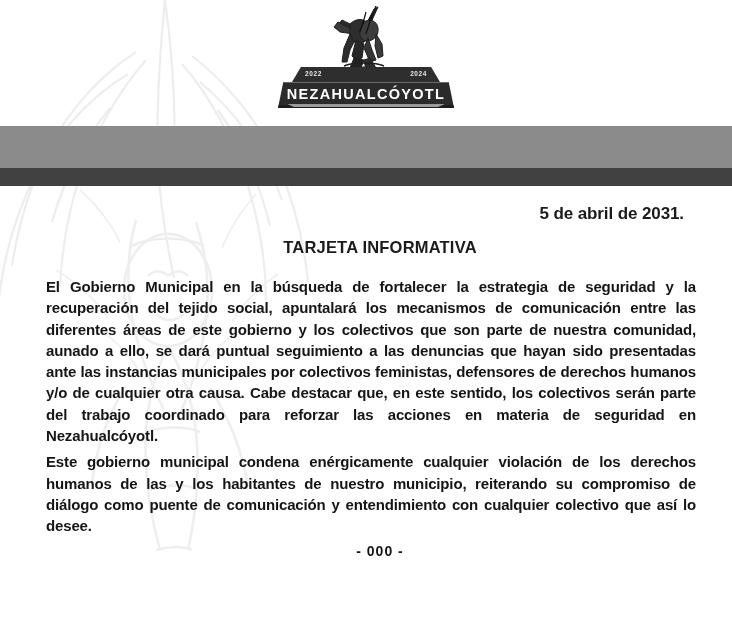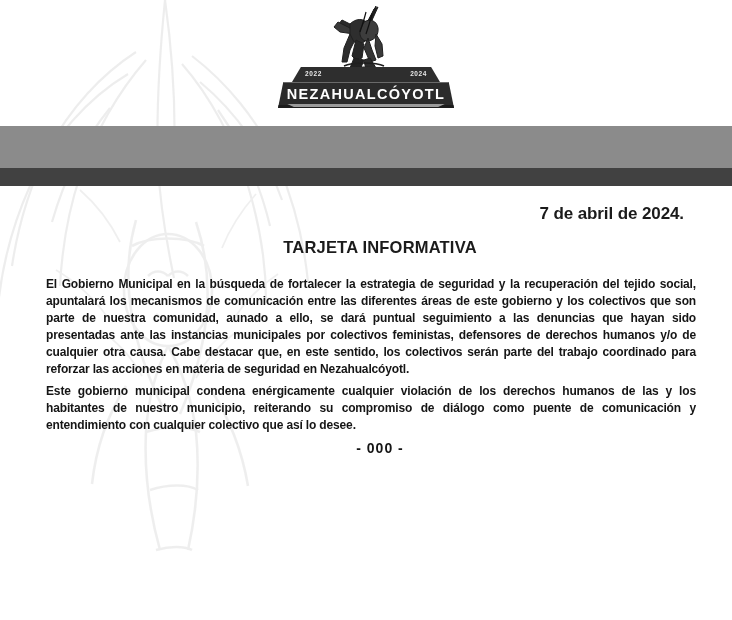--- a/index.html
+++ b/index.html
@@ -189,21 +189,21 @@
 
   .body-text {
     margin: 0;
     padding: 0 36px 0 46px;
   }
 
   .para {
     margin: 0;
     text-align: justify;
     text-justify: inter-word;
-    font-size: 12px;
+    font-size: 15px;
     font-weight: bold;
     line-height: 1.42;
     color: #151515;
     letter-spacing: -0.15px;
   }
   .para-first { margin-top: 19px; }
   .para-second { margin-top: 5px; }
 
   .closing {
     margin: 6px 0 0 0;
@@ -304,21 +304,21 @@
       </div>
 
     </div>
   </div>
 
   <div class="band-light"></div>
   <div class="band-dark"></div>
 
   <div class="content">
 
-    <p class="doc-date">7 de abril de 2024.</p>
+    <p class="doc-date">5 de abril de 2031.</p>
 
     <h1 class="doc-title">TARJETA INFORMATIVA</h1>
 
     <div class="body-text">
       <p class="para para-first">El Gobierno Municipal en la búsqueda de fortalecer la estrategia de seguridad y la recuperación del tejido social, apuntalará los mecanismos de comunicación entre las diferentes áreas de este gobierno y los colectivos que son parte de nuestra comunidad, aunado a ello, se dará puntual seguimiento a las denuncias que hayan sido presentadas ante las instancias municipales por colectivos feministas, defensores de derechos humanos y/o de cualquier otra causa. Cabe destacar que, en este sentido, los colectivos serán parte del trabajo coordinado para reforzar las acciones en materia de seguridad en Nezahualcóyotl.</p>
       <p class="para para-second">Este gobierno municipal condena enérgicamente cualquier violación de los derechos humanos de las y los habitantes de nuestro municipio, reiterando su compromiso de diálogo como puente de comunicación y entendimiento con cualquier colectivo que así lo desee.</p>
       <p class="closing">- 000 -</p>
     </div>
 
   </div>

